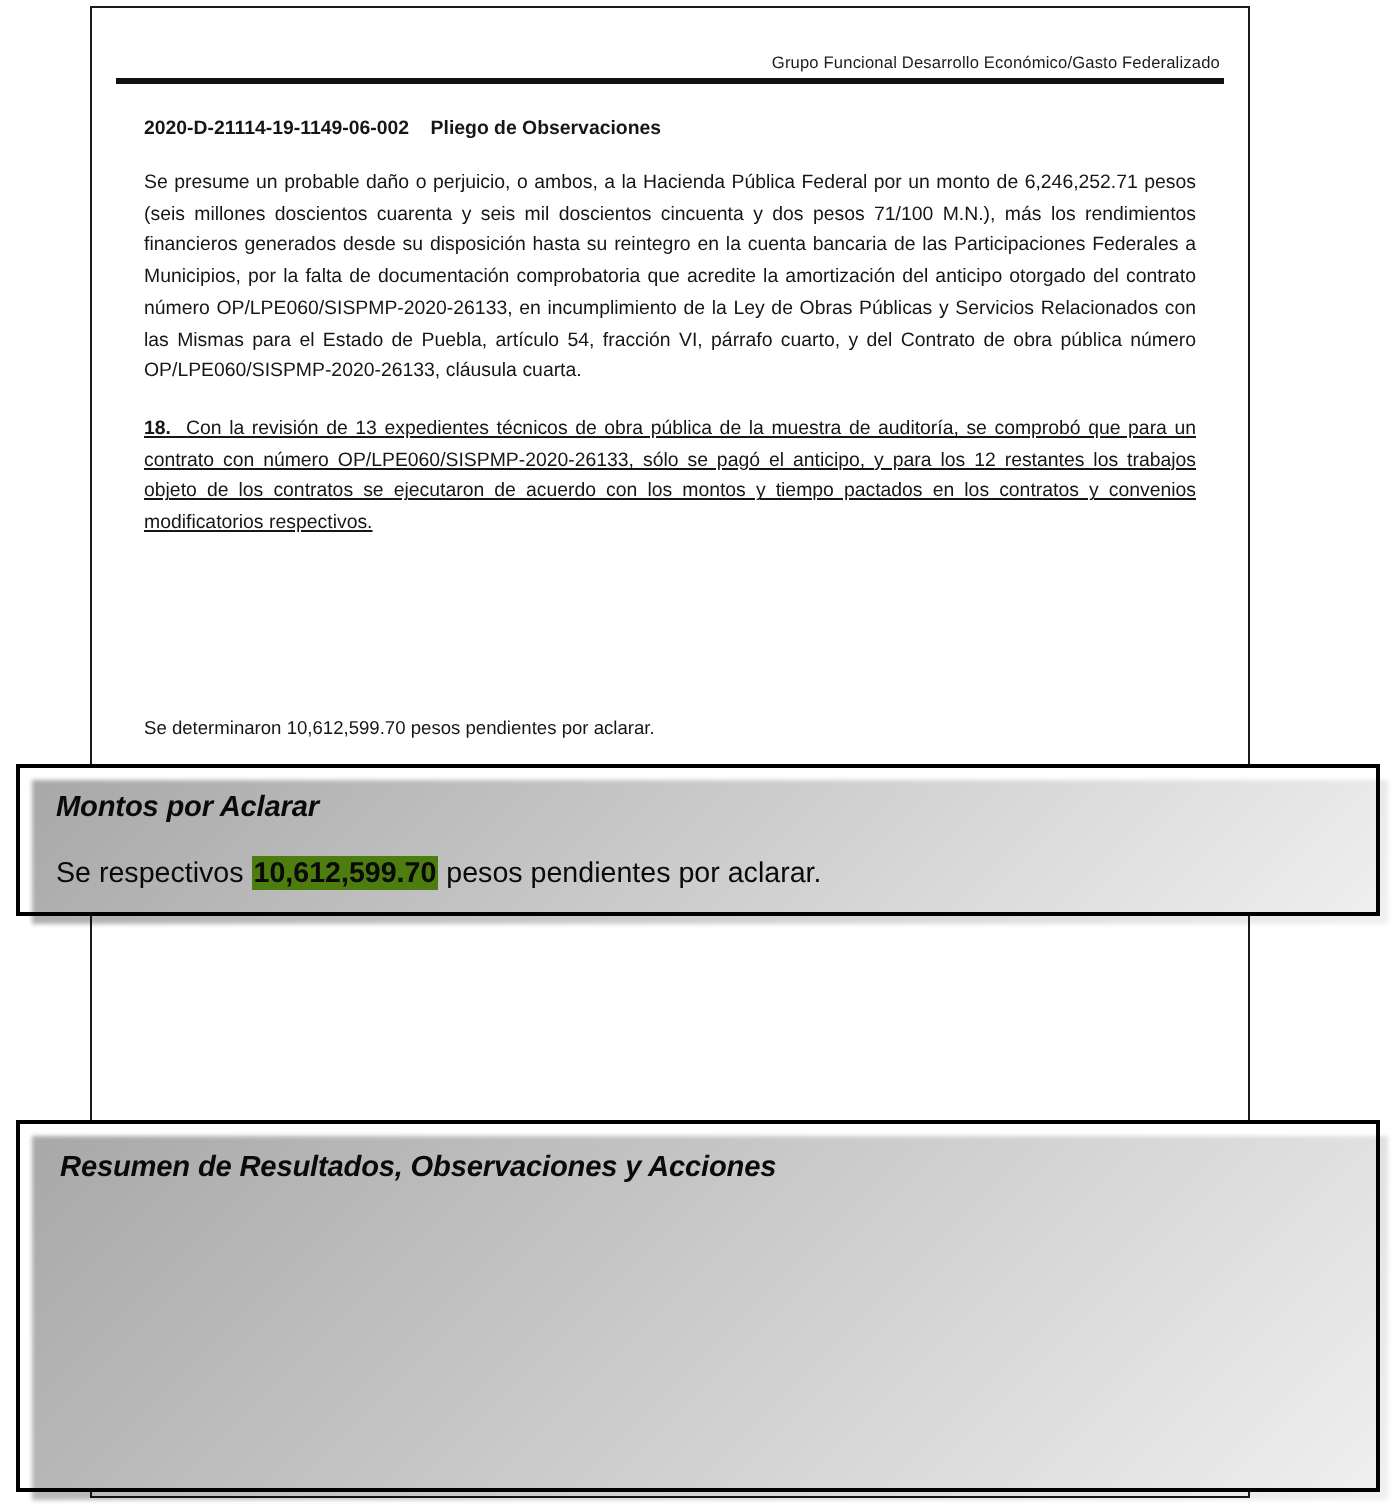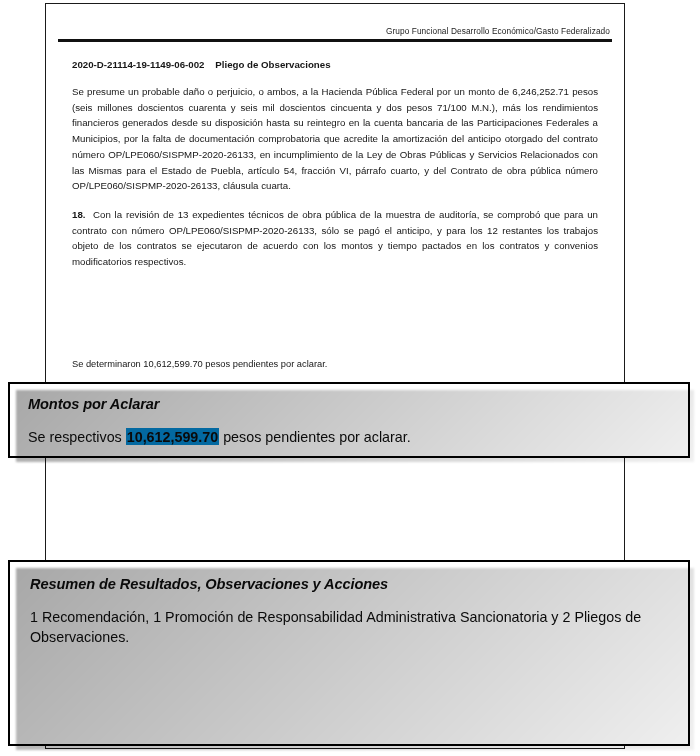--- a/index.html
+++ b/index.html
@@ -57,21 +57,21 @@
   }
 
   p.just {
     font-size: 9.7px;
     line-height: 1.62;
     color: #161616;
     text-align: justify;
     margin: 0 0 13px 0;
     word-spacing: .01em;
   }
-  p.just.tight { margin-bottom: 12px; }
+  p.just.tight { margin-bottom: 12px; text-decoration: underline; }
 
   .res-line {
     font-size: 9.7px;
     color: #161616;
     margin: 0 0 14px 0;
   }
   .res-line .resnum { font-weight: bold; }
   .res-line .restitle { font-weight: bold; }
 
   .numlead { font-weight: bold; }
@@ -143,21 +143,21 @@
     color: #0a0a0a;
     line-height: 1.42;
     margin: 0;
   }
   #callout-resumen .callout-text {
     margin-bottom: 19px;
   }
   #callout-resumen .callout-text:last-child { margin-bottom: 0; }
 
   mark.hl {
-    background: #0369a1;
+    background: #4d7c0f;
     color: #0a0a0a;
     padding: 1px 1px 0 1px;
     font-weight: bold;
   }
 
   
   .behind-gap-a { height: 76px; }
 </style>
 </head>
 <body>
@@ -193,14 +193,13 @@
   </div>
 </div>
 
 <div class="callout" id="callout-montos">
   <div class="callout-title">Montos por Aclarar</div>
   <div class="callout-text"><span>Se respectivos </span><mark class="hl">10,612,599.70</mark><span> pesos pendientes por aclarar.</span></div>
 </div>
 
 <div class="callout" id="callout-resumen">
   <div class="callout-title">Resumen de Resultados, Observaciones y Acciones</div>
-  <div class="callout-text">1 Recomendación, 1 Promoción de Responsabilidad Administrativa Sancionatoria y 2 Pliegos de Observaciones.</div>
 </div>
 
 </body></html>

